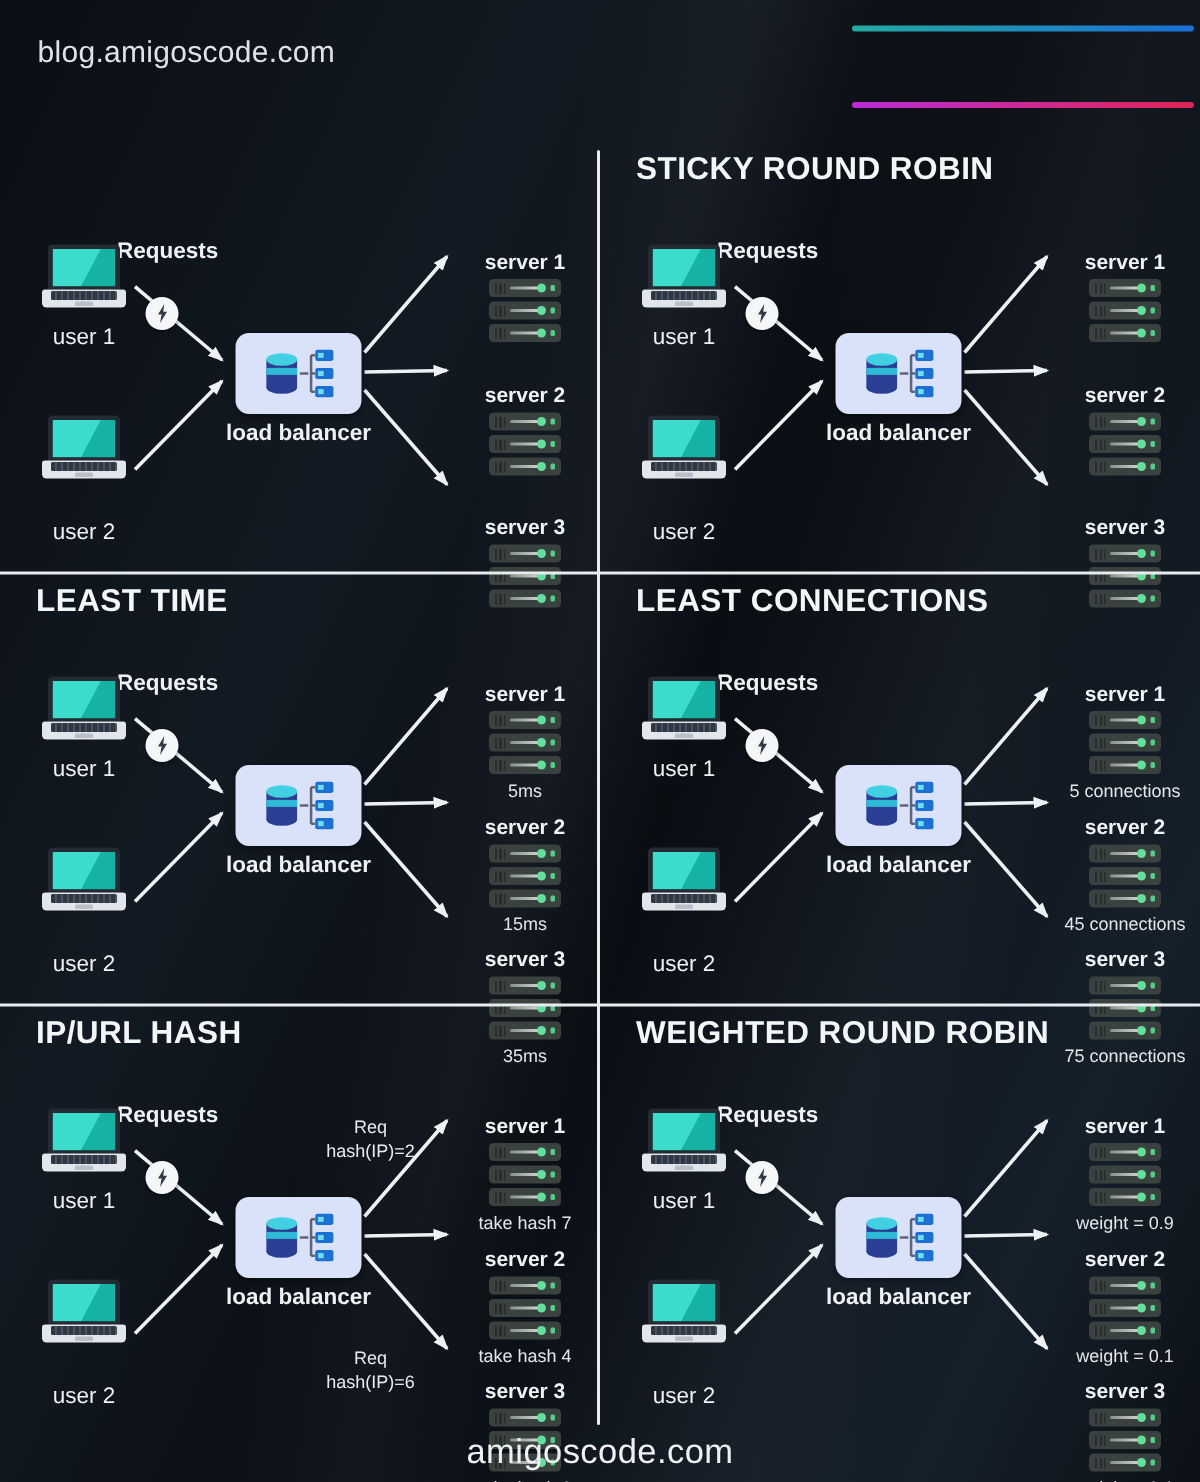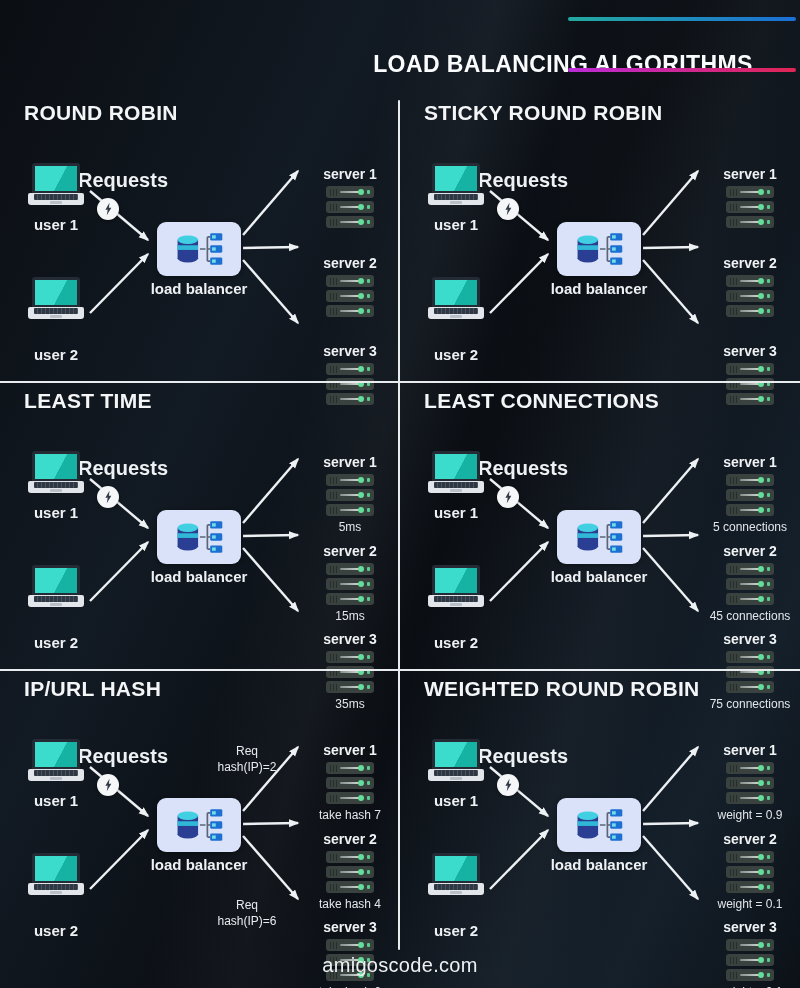--- a/index.html
+++ b/index.html
@@ -15,37 +15,37 @@
   
   .site-label { position:absolute; left:25px; top:24px; font-size:20px; font-weight:500; color:#dfe3e7; letter-spacing:.2px; }
   .main-title { position:absolute; left:330px; top:36px; width:466px; text-align:center; font-size:23px; font-weight:800; color:#fbfcfd; letter-spacing:.4px; white-space:nowrap; }
   .bar-top    { position:absolute; left:568px; top:17px; width:228px; height:4px; border-radius:2px; background:linear-gradient(90deg,#23aaa0,#1b6fd6); }
   .bar-bottom { position:absolute; left:568px; top:68px; width:228px; height:4px; border-radius:2px; background:linear-gradient(90deg,#bb2bd8,#e02554); }
   
   .vdiv { position:absolute; left:398px; top:100px; width:2px; height:850px; background:#e9ecef; border-radius:1px; }
   .hdiv { position:absolute; left:0; width:800px; height:2px; background:#e9ecef; }
   .hdiv.h1 { top:381px; } .hdiv.h2 { top:669px; }
   
-  .footer-label { position:absolute; left:0; top:954px; width:800px; text-align:center; font-size:20px; font-weight:500; color:#eef1f3; letter-spacing:.3px; }
+  .footer-label { position:absolute; left:0; top:954px; width:800px; text-align:center; font-size:23px; font-weight:500; color:#eef1f3; letter-spacing:.3px; }
   
   .grid { position:absolute; left:0; top:95px; width:800px; display:grid; grid-template-columns:400px 400px; grid-auto-rows:288px; }
   .panel { position:relative; width:400px; height:288px; }
   .panel-title { position:absolute; left:24px; top:6px; margin:0; font-size:21px; font-weight:800; color:#f3f5f7; letter-spacing:.3px; white-space:nowrap; }
   
   .laptop { position:absolute; width:56px; }
   .laptop.u1 { left:28px; top:68px; } .laptop.u2 { left:28px; top:182px; }
   .lap-screen { width:42px; height:25px; margin:0 auto; border:3px solid #252b34; border-bottom-width:2px; border-radius:3px 3px 0 0;
                 background:linear-gradient(118deg,#3bdccb 58%,#16b2a4 58.5%); }
   .lap-base { position:relative; width:56px; height:12px; background:#e2e5ea; border-radius:2px 2px 3px 3px; }
   .lap-base::before { content:""; position:absolute; left:6px; top:1px; width:44px; height:6px; border-radius:1px;
                 background:repeating-linear-gradient(90deg,#2f3743 0 3px,#4a5362 3px 4px); }
   .lap-base::after { content:""; position:absolute; left:22px; bottom:1px; width:12px; height:3px; background:#b9bfc8; border-radius:1px; }
-  .user-label { position:absolute; width:56px; text-align:center; font-size:15px; font-weight:700; color:#eef1f3; }
+  .user-label { position:absolute; width:56px; text-align:center; font-size:15px; font-weight:400; color:#eef1f3; }
   .u1l { left:28px; top:121px; } .u2l { left:28px; top:235px;margin-top:16px; }
-  .req-label { position:absolute; left:78px; top:74px; font-size:20px; font-weight:700; color:#eef1f3; }
+  .req-label { position:absolute; left:78px; top:64px; font-size:15px; font-weight:700; color:#eef1f3; }
   
   .bolt-badge { position:absolute; left:97px; top:103px; width:22px; height:22px; border-radius:50%; background:#f4f6f8;
                 display:flex; align-items:center; justify-content:center; box-shadow:0 1px 3px rgba(0,0,0,.45); }
   .bolt-badge svg { width:12px; height:14px; }
   
   .lb-box { position:absolute; left:157px; top:127px; width:84px; height:54px; background:#d9e2f8; border-radius:9px;
             display:flex; align-items:center; justify-content:center; box-shadow:0 1px 4px rgba(0,0,0,.4); }
   .lb-label { position:absolute; left:133px; top:185px; width:132px; text-align:center; font-size:15px; font-weight:700; color:#eef1f3; }
   
   .srv-group { position:absolute; left:306px; width:88px; display:flex; flex-direction:column; align-items:center;margin-top:47px; }
@@ -74,27 +74,26 @@
 <svg class="defs-svg" aria-hidden="true">
   <defs>
     <marker id="arw" markerUnits="userSpaceOnUse" markerWidth="12" markerHeight="10" refX="9" refY="4" orient="auto">
       <path d="M0,0 L10.5,4 L0,8 Z" fill="#eef1f3"></path>
     </marker>
   </defs>
 </svg>
 
 <div class="page">
 
+  <div class="site-label">blog.amigoscode.com</div>
   <div class="bar-top"></div>
-  <h1 class="main-title">LOAD BALANCING ALGORITHMS</h1>
   <div class="bar-bottom"></div>
 
   <div class="grid">
   <section class="panel">
-    <h2 class="panel-title">ROUND ROBIN</h2>
 
     <svg class="flow-svg" viewBox="0 0 400 288">
       <line x1="90" y1="96" x2="148" y2="145" marker-end="url(#arw)"></line>
       <line x1="90" y1="218" x2="148" y2="159" marker-end="url(#arw)"></line>
       <line x1="243" y1="140" x2="298" y2="76" marker-end="url(#arw)"></line>
       <line x1="243" y1="153" x2="298" y2="152" marker-end="url(#arw)"></line>
       <line x1="243" y1="165" x2="298" y2="228" marker-end="url(#arw)"></line>
     </svg>
 
     <div class="req-label">Requests</div>

